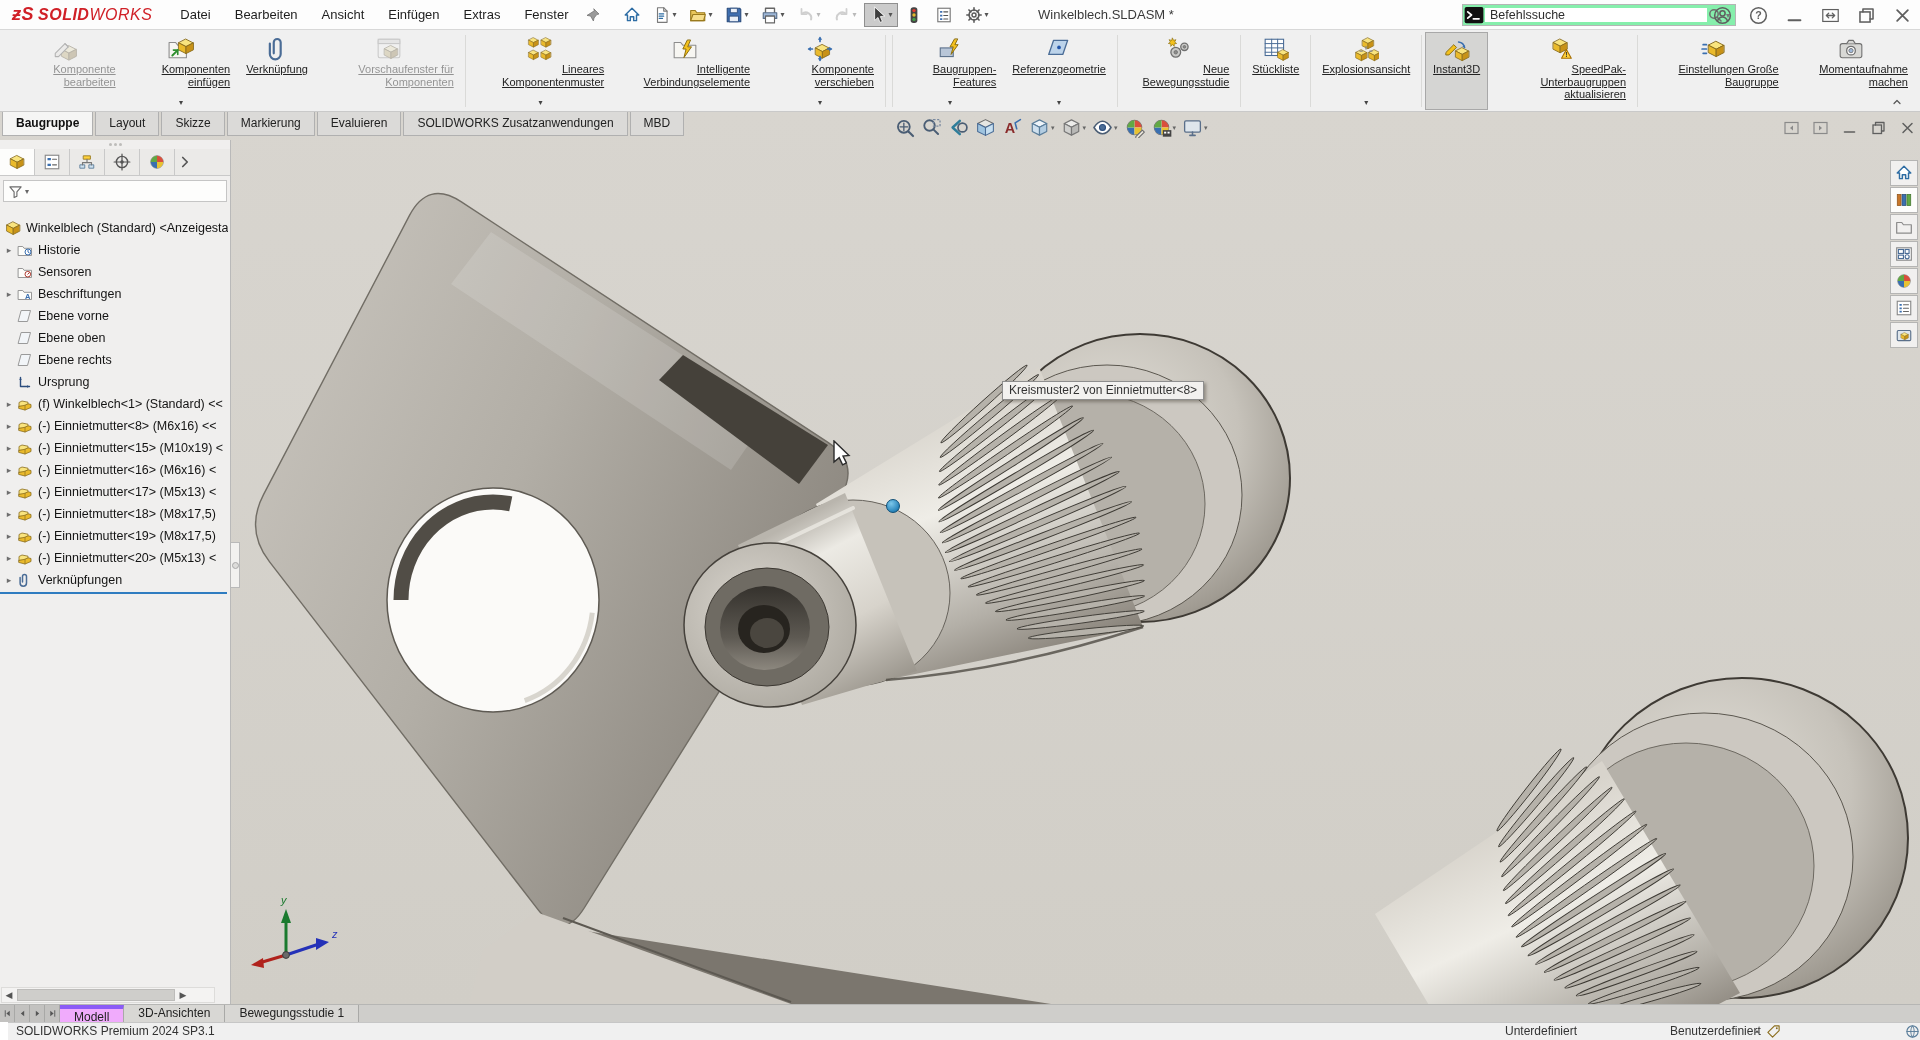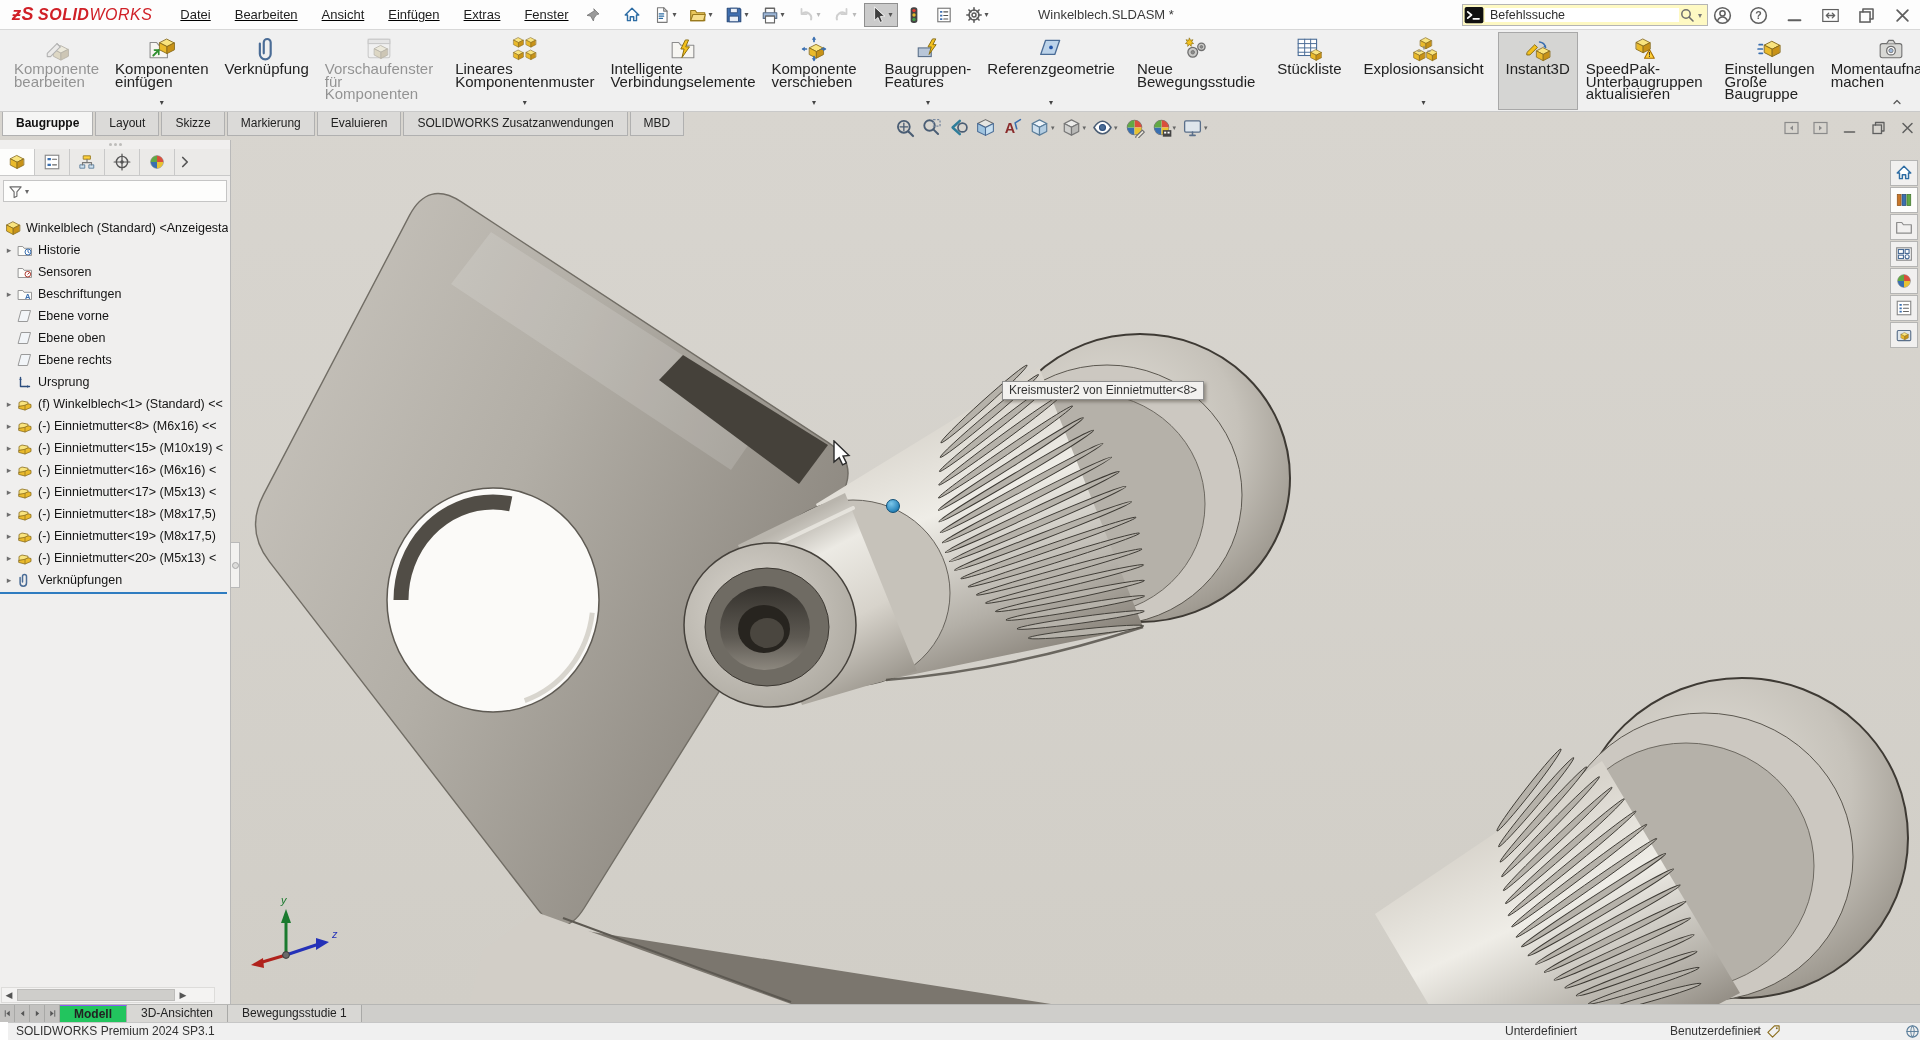--- a/index.html
+++ b/index.html
@@ -7,47 +7,47 @@
     font-family:"Liberation Sans","DejaVu Sans",sans-serif; background:#fff; }
   .ic { display:inline-flex; align-items:center; justify-content:center; }
   .ic svg { width:100%; height:100%; display:block; }
 
   
   .titlebar { position:absolute; top:0; left:0; right:0; height:30px; background:#fdfdfd;
     border-bottom:1px solid #d8d8d8; display:flex; align-items:center; z-index:20; }
   .logo { display:flex; align-items:baseline; margin-left:12px; font-size:16px; color:#d02027;
     font-style:italic; letter-spacing:.5px; white-space:nowrap; }
   .logo b { font-weight:700; } .logo .mk { font-weight:800; font-size:18px; margin-right:4px; font-style:italic; }
-  .menus { display:flex; margin-left:16px;text-decoration:underline; }
+  .menus { display:flex; margin-left:16px; }
   .menu { padding:0 12px; font-size:13px; color:#1e1e1e; line-height:29px; }
   .pin { width:16px; height:16px; margin-left:4px; }
   .qtools { display:flex; align-items:center; margin-left:16px; height:30px; }
   .qt { display:flex; align-items:center; padding:2px 4px; margin:0 1px; border:1px solid transparent; }
   .qt .ic { width:18px; height:18px; }
   .qt .caret { font-size:8px; color:#555; margin-left:2px; }
   .qt.disabled { opacity:.4; }
   .qt.active { background:#cbcbcb; border-color:#8f8f8f; }
   .doc-title { position:absolute; left:1038px; top:0; line-height:30px; font-size:13px; color:#3a3a3a; white-space:nowrap; }
-  .searchbox { position:absolute; left:1462px; top:4px; width:246px; height:22px; background:#fef9c3;
+  .searchbox { position:absolute; left:1462px; top:4px; width:274px; height:22px; background:#86efac;
     border:1px solid #b5b5b5; display:flex; align-items:center; }
   .sterm { width:22px; height:20px; flex:none; }
   .sinput { flex:1; border:none; outline:none; font-size:12.5px; padding:0 5px; color:#222; min-width:0;
     font-family:"Liberation Sans",sans-serif; }
   .sinput::placeholder { color:#2e2e2e; opacity:1; }
   .smag { width:16px; height:16px; flex:none; }
   .scaret { font-size:8px; color:#777; padding:0 5px 0 3px; }
   .tbright { position:absolute; right:8px; top:0; height:30px; display:flex; align-items:center; gap:17px; }
   .tbic { width:19px; height:19px; }
 
   
   .ribbon { position:absolute; top:30px; left:0; right:0; height:82px; background:#f0f0f0;
     border-bottom:1px solid #c9c9c9; display:flex; align-items:stretch; padding:2px 4px 1px 6px; z-index:19; }
   .rbtn { display:flex; flex-direction:column; align-items:center; padding:3px 7px 1px; border:1px solid transparent; }
   .rbtn .ric { width:26px; height:26px; margin-bottom:1px; flex:none; }
-  .rlab { font-size:15px; line-height:12.5px; color:#222; text-align:left; max-width:150px; }
+  .rlab { font-size:11px; line-height:12.5px; color:#222; text-align:right; max-width:150px;text-decoration:underline; }
   .rcar { font-size:8px; color:#444; height:10px; line-height:10px; margin-top:auto; }
   .rbtn.disabled { opacity:.45; filter:grayscale(.7); }
   .rbtn.active { background:#d5d5d3; border-color:#a8a8a8; }
   .rsep { width:1px; background:#dadad8; margin:3px 3px; }
   .rib-collapse { position:absolute; right:16px; bottom:5px; width:14px; height:12px; }
 
   
   .main { position:absolute; top:112px; left:0; right:0; bottom:36px; background:linear-gradient(#d8d5cf,#d1cec7); }
   .cmdtabs { position:absolute; top:0; left:2px; display:flex; z-index:8; }
   .ctab { font-size:12px; line-height:23px; padding:0 13px; background:#dbdad8; border:1px solid #b0b0b0;
@@ -108,21 +108,21 @@
   .tpbtn.active { background:#fdfdfc; }
 
   
   .modeltabs { position:absolute; bottom:18px; left:0; right:0; height:18px; background:#cfcecb;
     border-top:1px solid #b6b6b4; display:flex; align-items:stretch; z-index:21; }
   .mnavbtn { width:15px; display:flex; align-items:center; justify-content:center; background:#c3c2c0;
     border-right:1px solid #a8a8a6; }
   .mnavbtn .ic { width:9px; height:9px; }
   .mtab { font-size:12px; line-height:17px; padding:0 14px; background:#d8d7d4; border-right:1px solid #a9a9a7;
     color:#222; white-space:nowrap; }
-  .mtab.active { background:#22c55e; font-weight:700; border-top:1px solid #8b5cf6; }
+  .mtab.active { background:#f0abfc; font-weight:400; border-top:4px solid #8b5cf6; }
   .statusbar { position:absolute; bottom:0; height:18px; left:8px; right:0; background:#f0f0f0;
     border-top:1px solid #c6c6c6; font-size:12px; color:#333; z-index:21; }
   .sb-left { position:absolute; left:8px; line-height:17px; }
   .sb-under { position:absolute; left:1497px; line-height:17px; }
   .sb-conf { position:absolute; left:1662px; line-height:17px; }
   .sb-caret { position:absolute; left:1744px; top:2px; width:10px; height:13px; }
   .sb-tag { position:absolute; left:1758px; top:1px; width:15px; height:15px; }
   .sb-web { position:absolute; left:1897px; top:1px; width:15px; height:15px; }
 </style>
 </head>

